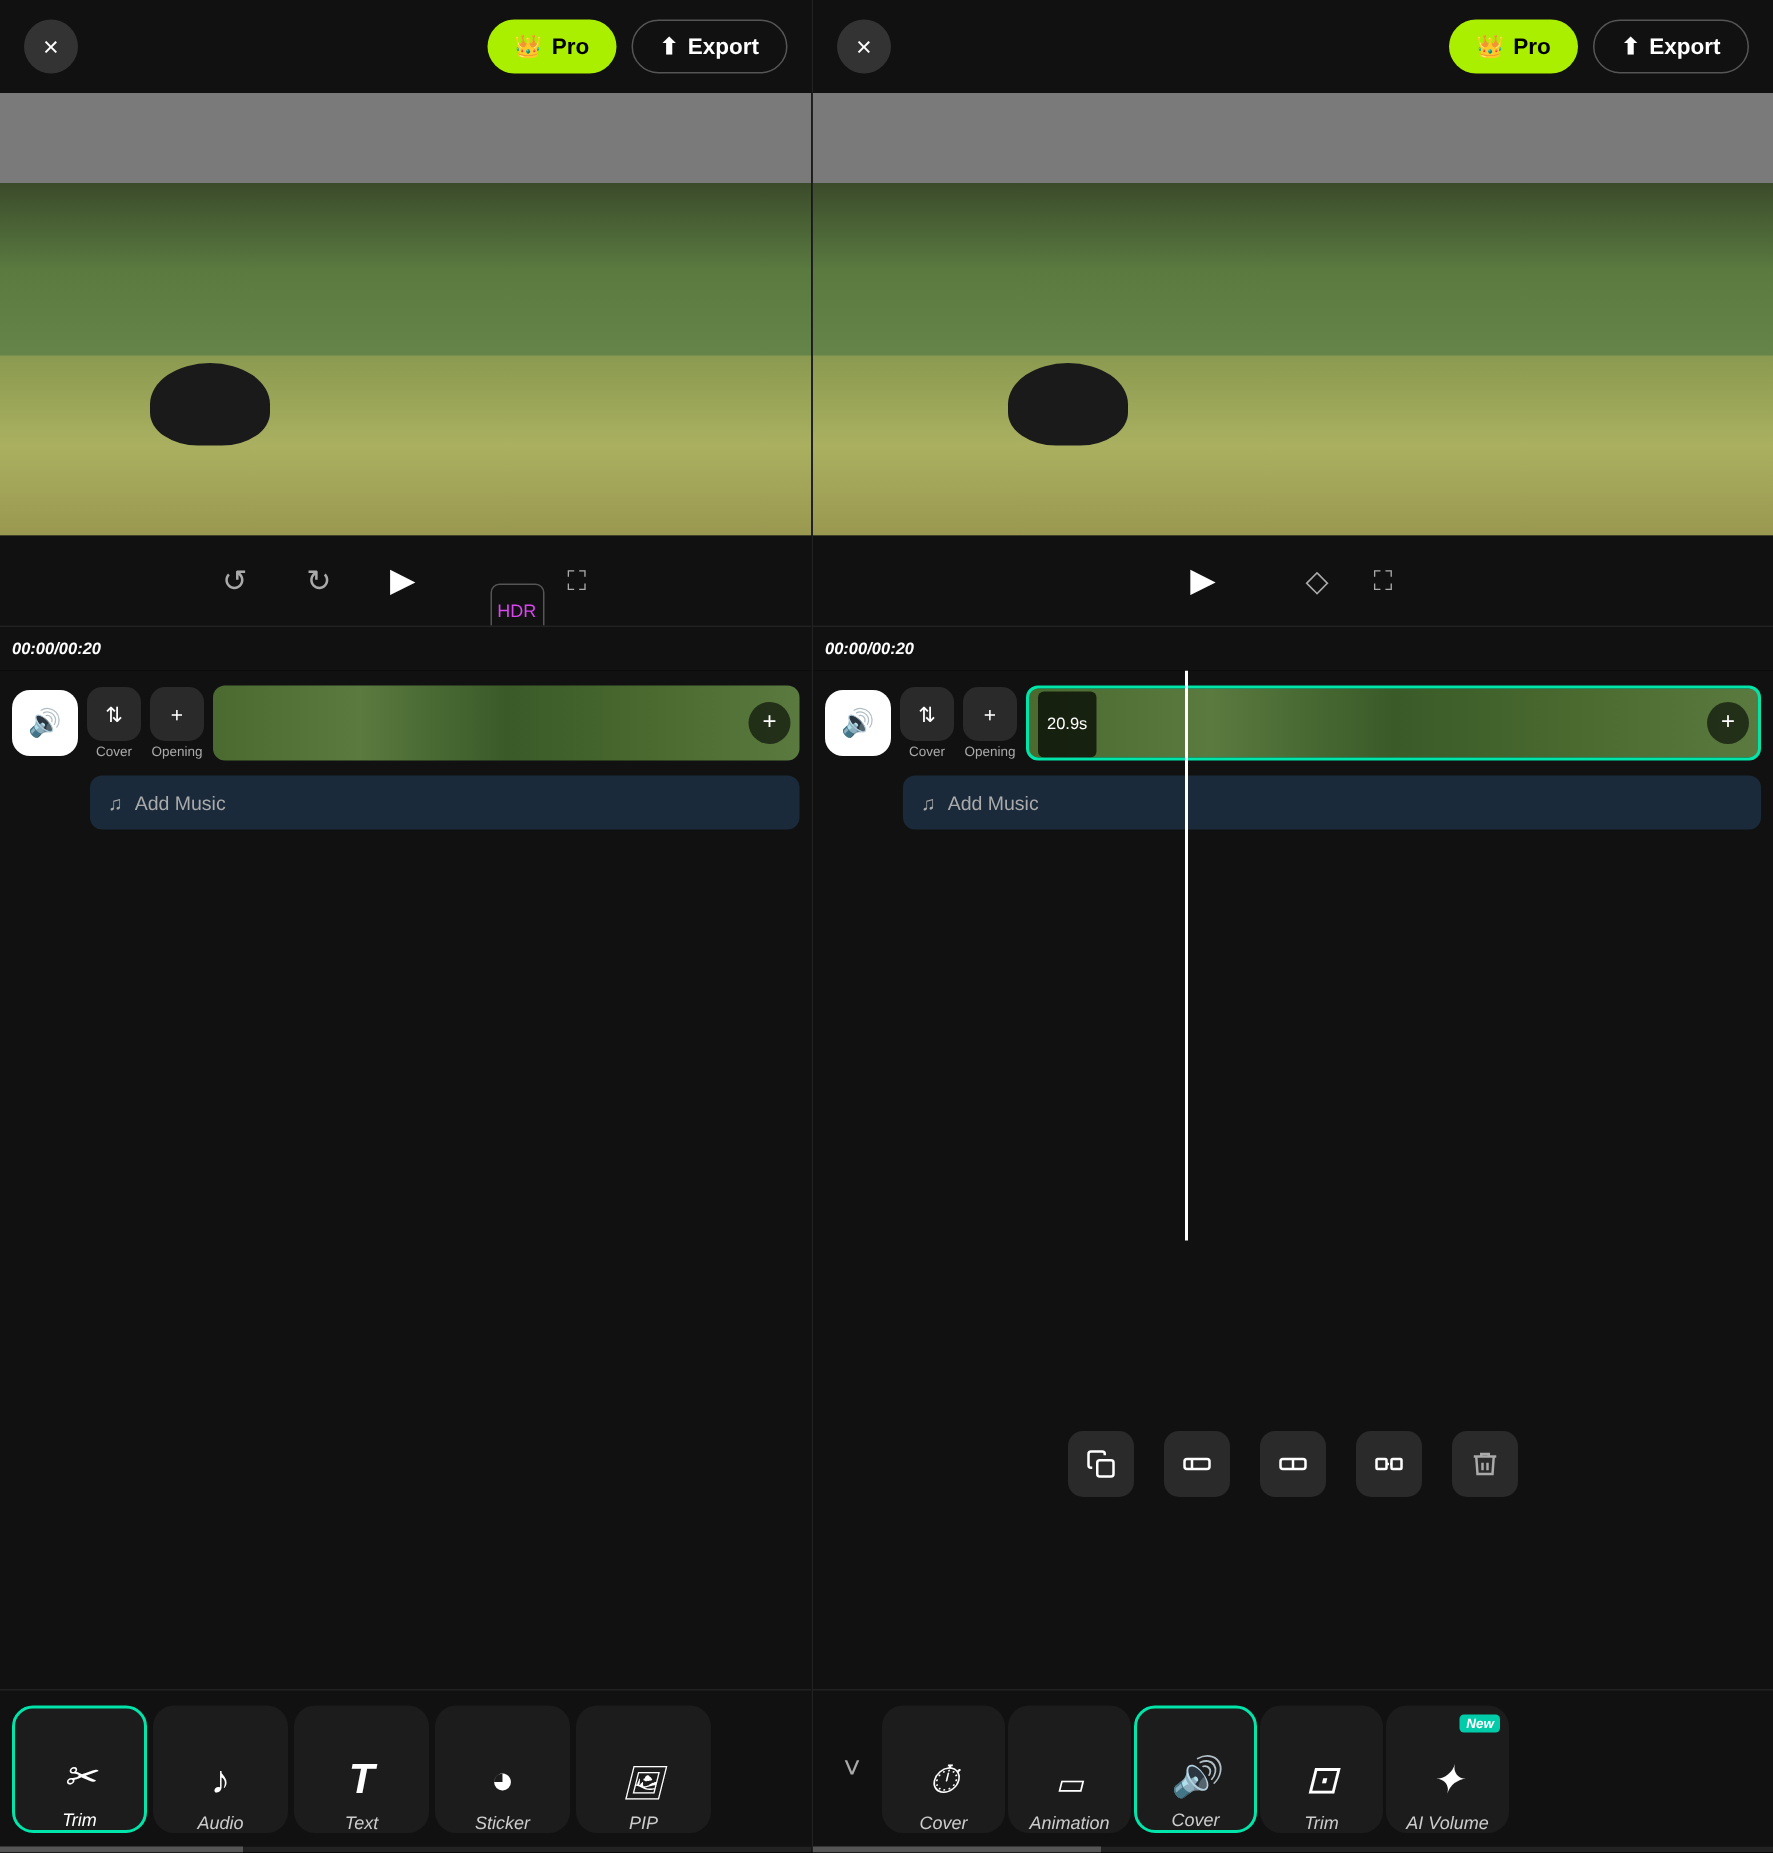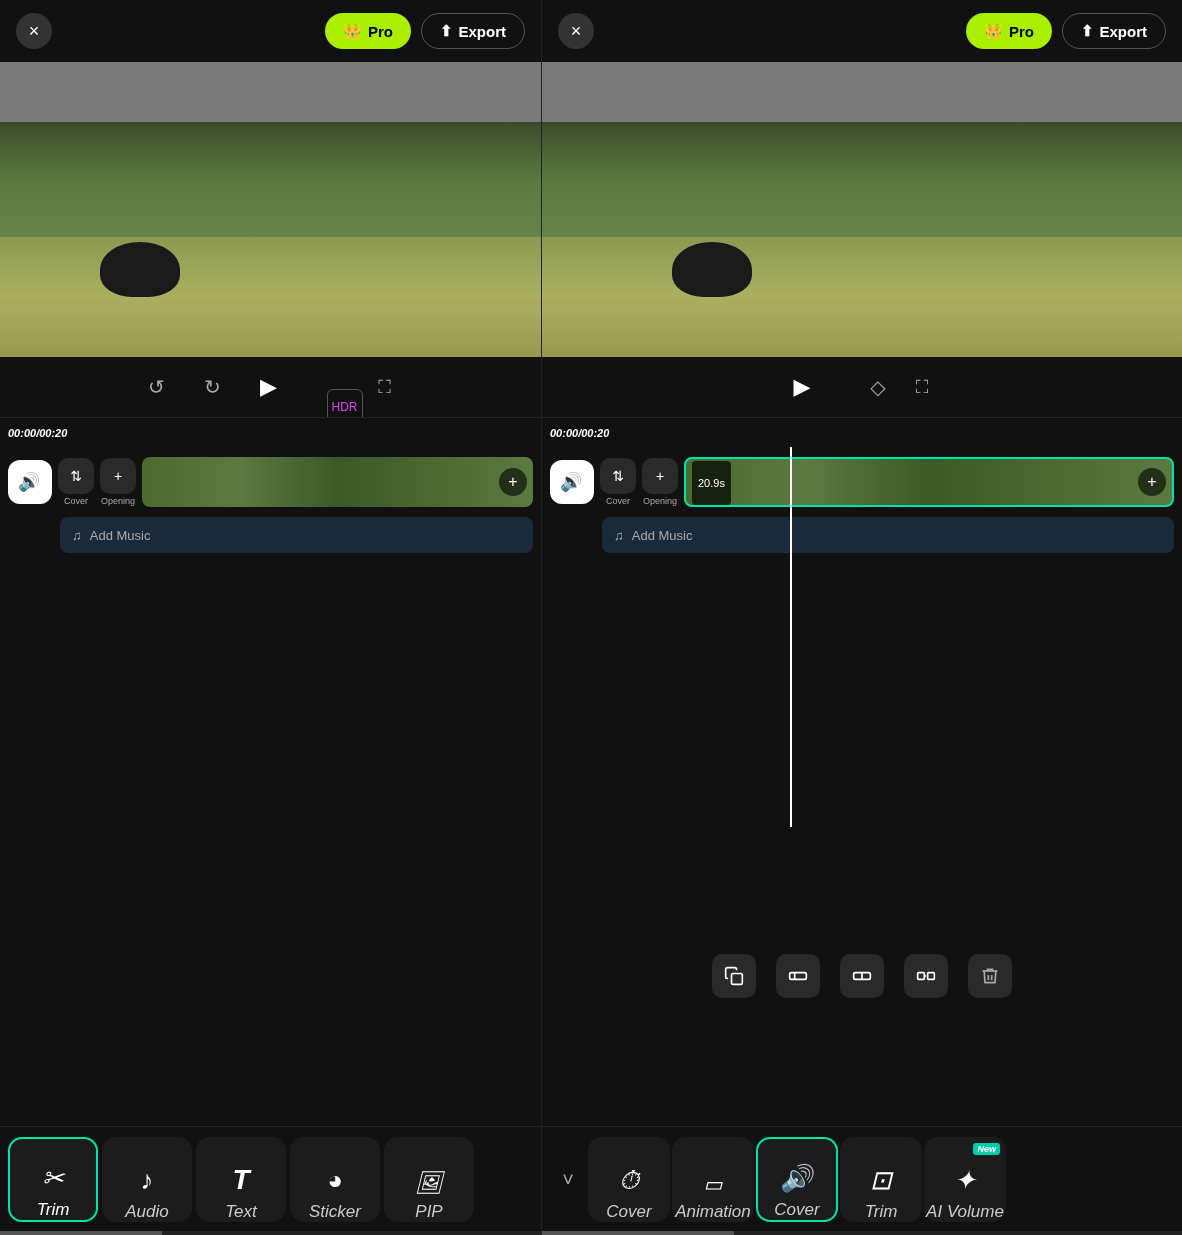--- a/index.html
+++ b/index.html
@@ -309,21 +309,21 @@
     }
     .tool-item.active {
       border: 2px solid #00e5aa;
       background: #1c1c1c;
     }
     .tool-item .tool-icon {
       font-size: 26px;
       color: #fff;
     }
     .tool-item .tool-label {
-      font-size: 17px;
+      font-size: 12px;
       color: #ccc;
     }
     .tool-item.active .tool-label {
       color: #fff;
     }
     .more-btn {
       width: 36px;
       height: 36px;
       display: flex;
       align-items: center;

